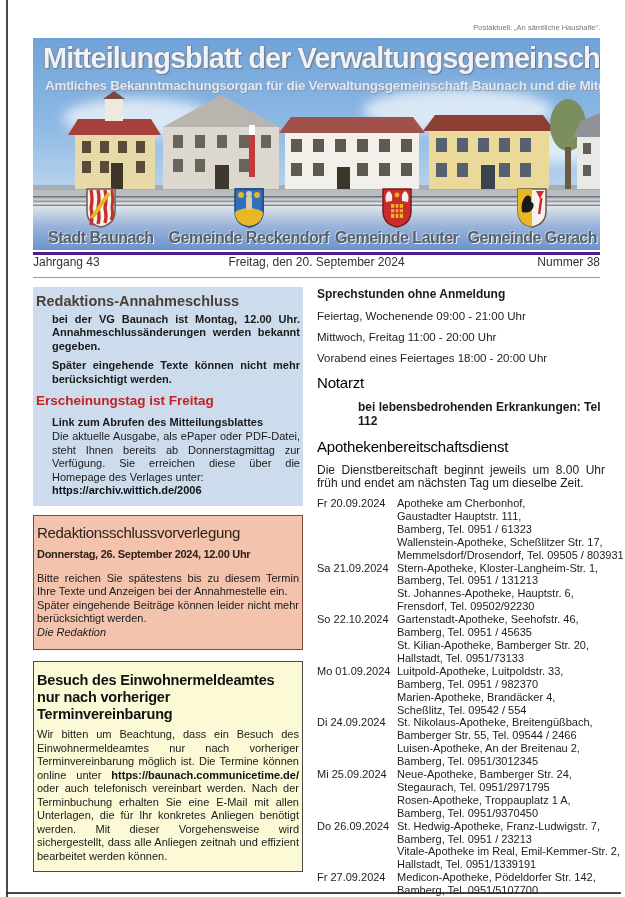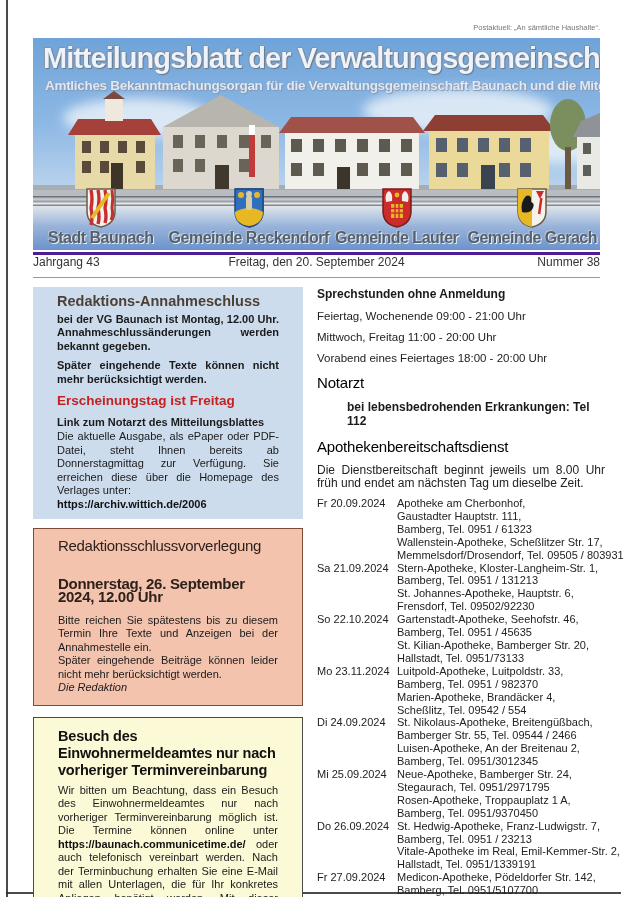--- a/index.html
+++ b/index.html
@@ -58,44 +58,44 @@
   .dateline .dl-vol{flex:1;text-align:left;}
   .dateline .dl-date{flex:2;text-align:center;}
   .dateline .dl-num{flex:1;text-align:right;}
 
   
   .columns{position:absolute;left:33px;top:287px;width:572px;display:flex;gap:14px;}
   .col-left{width:270px;flex:none;}
   .col-right{width:288px;flex:none;}
 
   
-  .box{box-sizing:border-box;width:270px;padding:8px 24px;font-size:11px;line-height:13.5px;text-align:justify;}
+  .box{box-sizing:border-box;width:270px;padding:8px 3px;font-size:11px;line-height:13.5px;text-align:justify;}
   .box-deadline{background:#ccdcec;margin-bottom:9px;}
   .box-deadline .box-title{font-size:14.5px;font-weight:bold;color:#4d3f36;margin:0 0 4px 0;text-align:left;}
-  .box-deadline p{margin:0 0 6px 0;}
+  .box-deadline p{margin:0 0 6px 16px;}
   .bold{font-weight:bold;}
   .red-line{color:#c32222;font-weight:bold;font-size:13.5px;margin:8px 0 8px 0;text-align:left;}
   .url{font-weight:bold;color:#111;text-decoration:none;}
 
   .box-advance{background:#f3c3ae;border:1px solid #7d4a38;margin-bottom:11px;}
   .box-advance .box-title{font-size:15px;font-weight:normal;color:#2e211b;margin:2px 0 4px 0;text-align:left;letter-spacing:-.3px;}
-  .box-advance .big-date{font-size:15px;font-weight:bold;color:#2e211b;margin:24px 0 2px 0;text-align:left;letter-spacing:-.3px;}
+  .box-advance .big-date{font-size:11px;font-weight:bold;color:#2e211b;margin:9px 0 2px 0;text-align:left;letter-spacing:-.3px;}
   .box-advance p{margin:0 0 4px 0;}
   .box-advance .spacer{height:8px;}
   .italic{font-style:italic;}
 
   .box-registration{background:#fcf9d6;border:1px solid #4a4a4a;margin-bottom:10px;}
   .box-registration .box-title{font-size:14.5px;font-weight:bold;color:#111;margin:2px 0 5px 0;text-align:left;line-height:17px;letter-spacing:-.2px;}
   .box-registration p{margin:0;}
 
   
   .consult-title{font-size:12px;font-weight:bold;margin:0 0 9px 0;}
   .consult-line{font-size:11.5px;color:#222;margin:0 0 9px 0;}
   .section-heading{font-size:15px;font-weight:normal;color:#000;margin:10px 0 9px 0;letter-spacing:-.2px;}
-  .emergency-line{font-size:12px;font-weight:bold;margin:0 0 2px 5px;padding-left:25px;}
+  .emergency-line{font-size:12px;font-weight:bold;margin:0 0 2px 16px;padding-left:25px;}
   .pharmacy-intro{font-size:12px;line-height:13px;text-align:justify;margin:0 0 7px 0;color:#222;}
 
   .duty-list{font-size:11px;line-height:12.9px;color:#222;}
   .duty-row{display:flex;}
   .duty-date{width:80px;flex:none;white-space:nowrap;}
   .duty-lines{flex:1;white-space:nowrap;}
 </style>
 </head>
 <body>
 
@@ -252,21 +252,21 @@
 
 <div class="columns">
 
   <div class="col-left">
 
     <div class="box box-deadline">
       <div class="box-title">Redaktions-Annahmeschluss</div>
       <p class="bold">bei der VG Baunach ist Montag, 12.00 Uhr. Annahmeschlussänderungen werden bekannt gegeben.</p>
       <p class="bold">Später eingehende Texte können nicht mehr berücksichtigt werden.</p>
       <div class="red-line">Erscheinungstag ist Freitag</div>
-      <p class="bold" style="margin-bottom:1px;">Link zum Notarzt des Mitteilungsblattes</p>
+      <p class="bold" style="margin-bottom:1px;">Link zum Abrufen des Mitteilungsblattes</p>
       <p style="margin-bottom:0;"><span>Die aktuelle Ausgabe, als ePaper oder PDF-Datei, steht Ihnen bereits ab Donnerstagmittag zur Verfügung. Sie erreichen diese über die Homepage des Verlages unter:</span><br>
       <a class="url" href="#">https://archiv.wittich.de/2006</a></p>
     </div>
 
     <div class="box box-advance">
       <div class="box-title">Redaktionsschlussvorverlegung</div>
       <div class="big-date">Donnerstag, 26. September 2024, 12.00 Uhr</div>
       <div class="spacer"></div>
       <p style="margin-bottom:0;">Bitte reichen Sie spätestens bis zu diesem Termin Ihre Texte und Anzeigen bei der Annahmestelle ein.</p>
       <p style="margin-bottom:0;">Später eingehende Beiträge können leider nicht mehr berücksichtigt werden.</p>
@@ -302,21 +302,21 @@
     <div class="duty-date">Sa 21.09.2024</div>
     <div class="duty-lines">Stern-Apotheke, Kloster-Langheim-Str. 1,<br>Bamberg, Tel. 0951 / 131213<br>St. Johannes-Apotheke, Hauptstr. 6,<br>Frensdorf, Tel. 09502/92230</div>
   </div>
 
   <div class="duty-row">
     <div class="duty-date">So 22.10.2024</div>
     <div class="duty-lines">Gartenstadt-Apotheke, Seehofstr. 46,<br>Bamberg, Tel. 0951 / 45635<br>St. Kilian-Apotheke, Bamberger Str. 20,<br>Hallstadt, Tel. 0951/73133</div>
   </div>
 
   <div class="duty-row">
-    <div class="duty-date">Mo 23.11.2024</div>
+    <div class="duty-date">Mo 01.09.2024</div>
     <div class="duty-lines">Luitpold-Apotheke, Luitpoldstr. 33,<br>Bamberg, Tel. 0951 / 982370<br>Marien-Apotheke, Brandäcker 4,<br>Scheßlitz, Tel. 09542 / 554</div>
   </div>
 
   <div class="duty-row">
     <div class="duty-date">Di 24.09.2024</div>
     <div class="duty-lines">St. Nikolaus-Apotheke, Breitengüßbach,<br>Bamberger Str. 55, Tel. 09544 / 2466<br>Luisen-Apotheke, An der Breitenau 2,<br>Bamberg, Tel. 0951/3012345</div>
   </div>
 
   <div class="duty-row">
     <div class="duty-date">Mi 25.09.2024</div>

